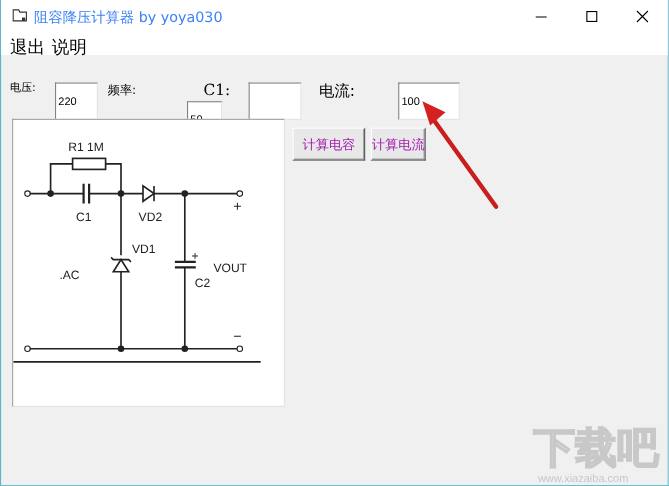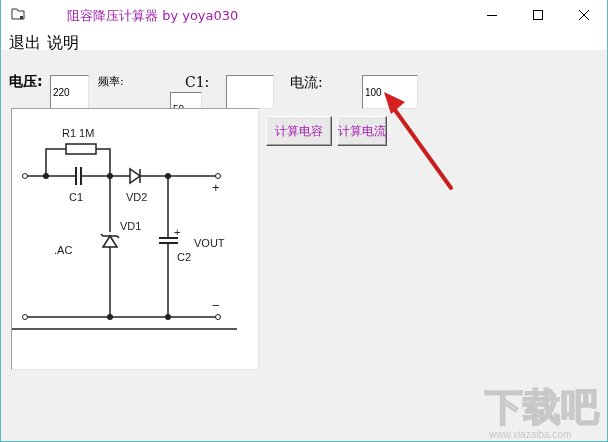--- a/index.html
+++ b/index.html
@@ -1,26 +1,26 @@
 <!DOCTYPE html>
 <html><head>
 <meta charset="utf-8">
 <style>
   * { box-sizing: border-box; margin: 0; padding: 0; }
   html, body { width: 608px; height: 442px; overflow: hidden; background: #f0f0f0; }
   body { font-family: "DejaVu Sans", sans-serif; position: relative; }
   .window { position: absolute; left: 0; top: 0; width: 608px; height: 442px; border: 1px solid #5cb8c4; border-top: none; background: #f0f0f0; }
   .titlebar { position: absolute; left: 0; top: 0; width: 606px; height: 30px; background: #fff; }
   .app-icon { position: absolute; left: 10px; top: 8px; width: 14px; height: 12px; }
-  .title { position: absolute; left: 30px; top: 7px; font-size: 13px; color: #a21caf; margin-left: 36px; }
+  .title { position: absolute; left: 30px; top: 7px; font-size: 13px; color: #3b82f6; }
   .winbtn { position: absolute; top: 0; width: 46px; height: 30px; display: flex; align-items: center; justify-content: center; }
   .menubar { position: absolute; left: 0; top: 30px; width: 606px; height: 20px; background: #fff; font-size: 16px; }
   .menu-item { position: absolute; top: 3px; color: #000; }
   .lbl { position: absolute; color: #000; }
-  .lbl-big { font-size: 14px; font-weight: bold; }
+  .lbl-big { font-size: 10px; }
   .lbl-bold { font-weight: normal; font-family: "DejaVu Serif", serif; font-size: 14px; }
   .lbl-small { font-size: 11px; }
   .input { position: absolute; height: 18px; background: #fff; border: 1px solid #828282; border-right-color: #e3e3e3; border-bottom-color: #e3e3e3; font-family: "Liberation Sans", sans-serif; font-size: 10px; padding: 16px 2px; color: #000; }
   .btn { position: absolute; height: 30px; background: #e8e8e8; border: 1px solid #fff; border-right-color: #555; border-bottom-color: #555; box-shadow: inset -1px -1px 0 #a0a0a0; font-size: 12px; display: flex; align-items: center; justify-content: center; color: #a21caf; }
   .picture { position: absolute; left: 10px; top: 108px; width: 248px; height: 262px; border: 1px solid #a0a0a0; border-right-color: #e3e3e3; border-bottom-color: #e3e3e3; background: #fff; overflow: hidden; }
   .picture svg text { font-family: "Liberation Sans", sans-serif; font-size: 11px; fill: #222; }
   .watermark { position: absolute; left: 480px; top: 378px; }
 </style>
 </head>
 <body>

